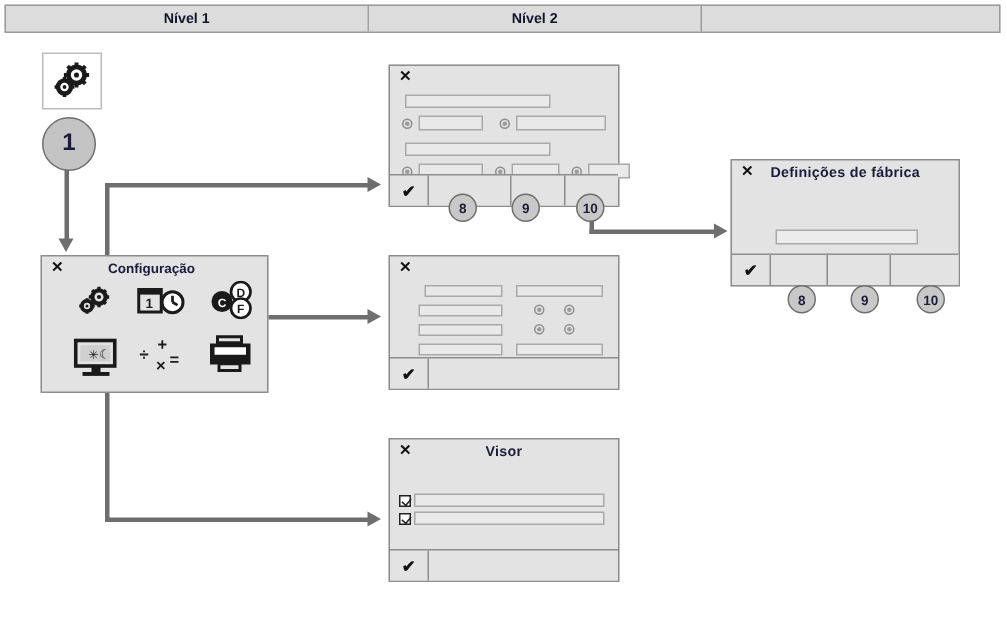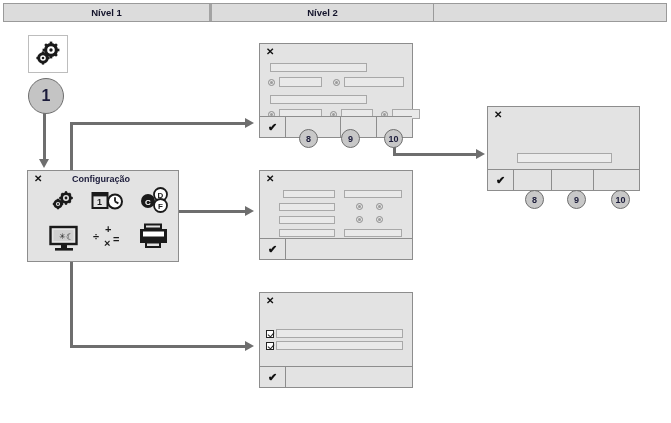--- a/index.html
+++ b/index.html
@@ -4,21 +4,21 @@
 <style>
   html,body{margin:0;padding:0;background:#ffffff;}
   body{width:671px;height:423px;position:relative;overflow:hidden;
        font-family:"Liberation Sans",sans-serif;color:#1a1a2e;}
 
   
   #header-bar{position:absolute;left:3px;top:3px;width:664px;height:19px;
     border:1px solid #9a9a9a;box-sizing:border-box;display:flex;background:#dcdcdc;}
   .hdr-cell{height:100%;display:flex;align-items:center;justify-content:center;
     font-size:9.5px;font-weight:bold;color:#14142b;box-sizing:border-box;}
-  .hdr-cell.c1{width:208px;border-right:3px solid #a3a3a3;}
+  .hdr-cell.c1{width:242px;border-right:1px solid #a3a3a3;}
   .hdr-cell.c2{width:222px;border-right:1px solid #9a9a9a;}
   .hdr-cell.c3{flex:1;}
 
   
   .dialog{position:absolute;background:#e3e3e3;border:1px solid #8d8d8d;
     box-sizing:border-box;z-index:5;}
   .dlg-title{position:absolute;left:0;right:0;top:3px;text-align:center;
     font-size:9.5px;font-weight:bold;color:#1b1b3a;letter-spacing:.2px;}
   .dlg-close{position:absolute;left:6px;top:3px;font-size:10px;font-weight:bold;
     line-height:10px;color:#111;}
@@ -253,20 +253,21 @@
 </div>
 <div class="badge small" style="left:341px;top:129px;">
   <span>9</span>
 </div>
 <div class="badge small" style="left:384px;top:129px;">
   <span>10</span>
 </div>
 
 <div class="dialog" style="left:487px;top:106px;width:153px;height:85px;">
   <span class="dlg-close">✕</span>
+  <span class="dlg-title">Definições de fábrica</span>
 
   <div class="bar" style="position:absolute;left:29px;top:46px;width:95px;height:10px;background:#ececec;"></div>
 
   <div class="dlg-footer" style="height:21px;">
     <div class="foot-cell foot-ok" style="width:26px;">
       <span>✔</span>
     </div>
     <div class="foot-cell" style="width:38px;"></div>
     <div class="foot-cell" style="width:42px;"></div>
     <div class="foot-cell" style="flex:1;"></div>
@@ -304,20 +305,21 @@
   <div class="dlg-footer" style="height:21px;">
     <div class="foot-cell foot-ok" style="width:26px;">
       <span>✔</span>
     </div>
     <div class="foot-cell" style="flex:1;"></div>
   </div>
 </div>
 
 <div class="dialog" style="left:259px;top:292px;width:154px;height:96px;">
   <span class="dlg-close">✕</span>
+  <span class="dlg-title">Visor</span>
 
   <div class="row" style="left:6px;top:36px;">
     <span class="chk"></span>
     <span class="bar" style="width:127px;height:9px;margin-left:2px;"></span>
   </div>
   <div class="row" style="left:6px;top:48px;">
     <span class="chk"></span>
     <span class="bar" style="width:127px;height:9px;margin-left:2px;"></span>
   </div>
 

